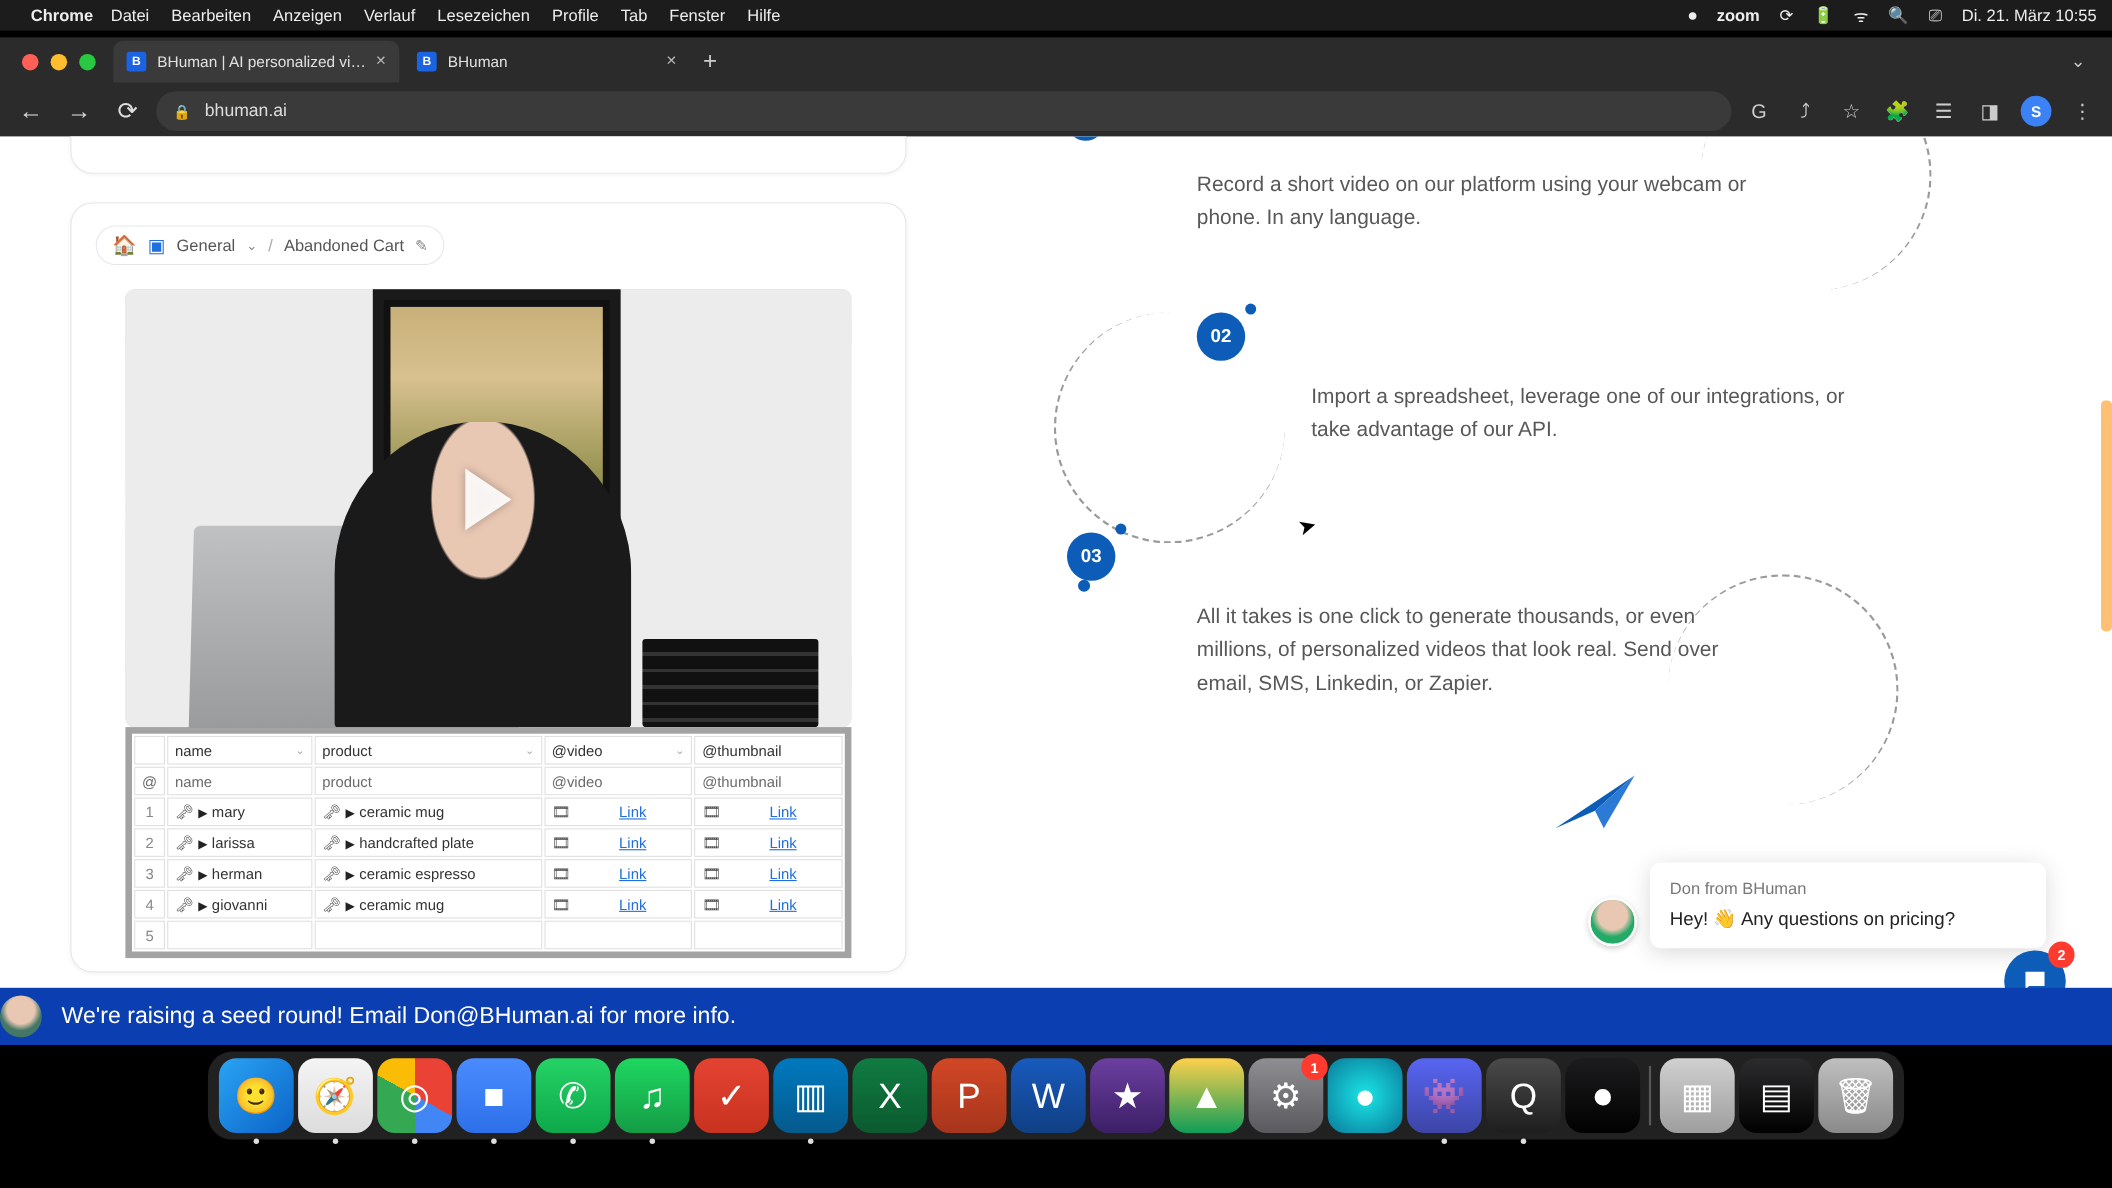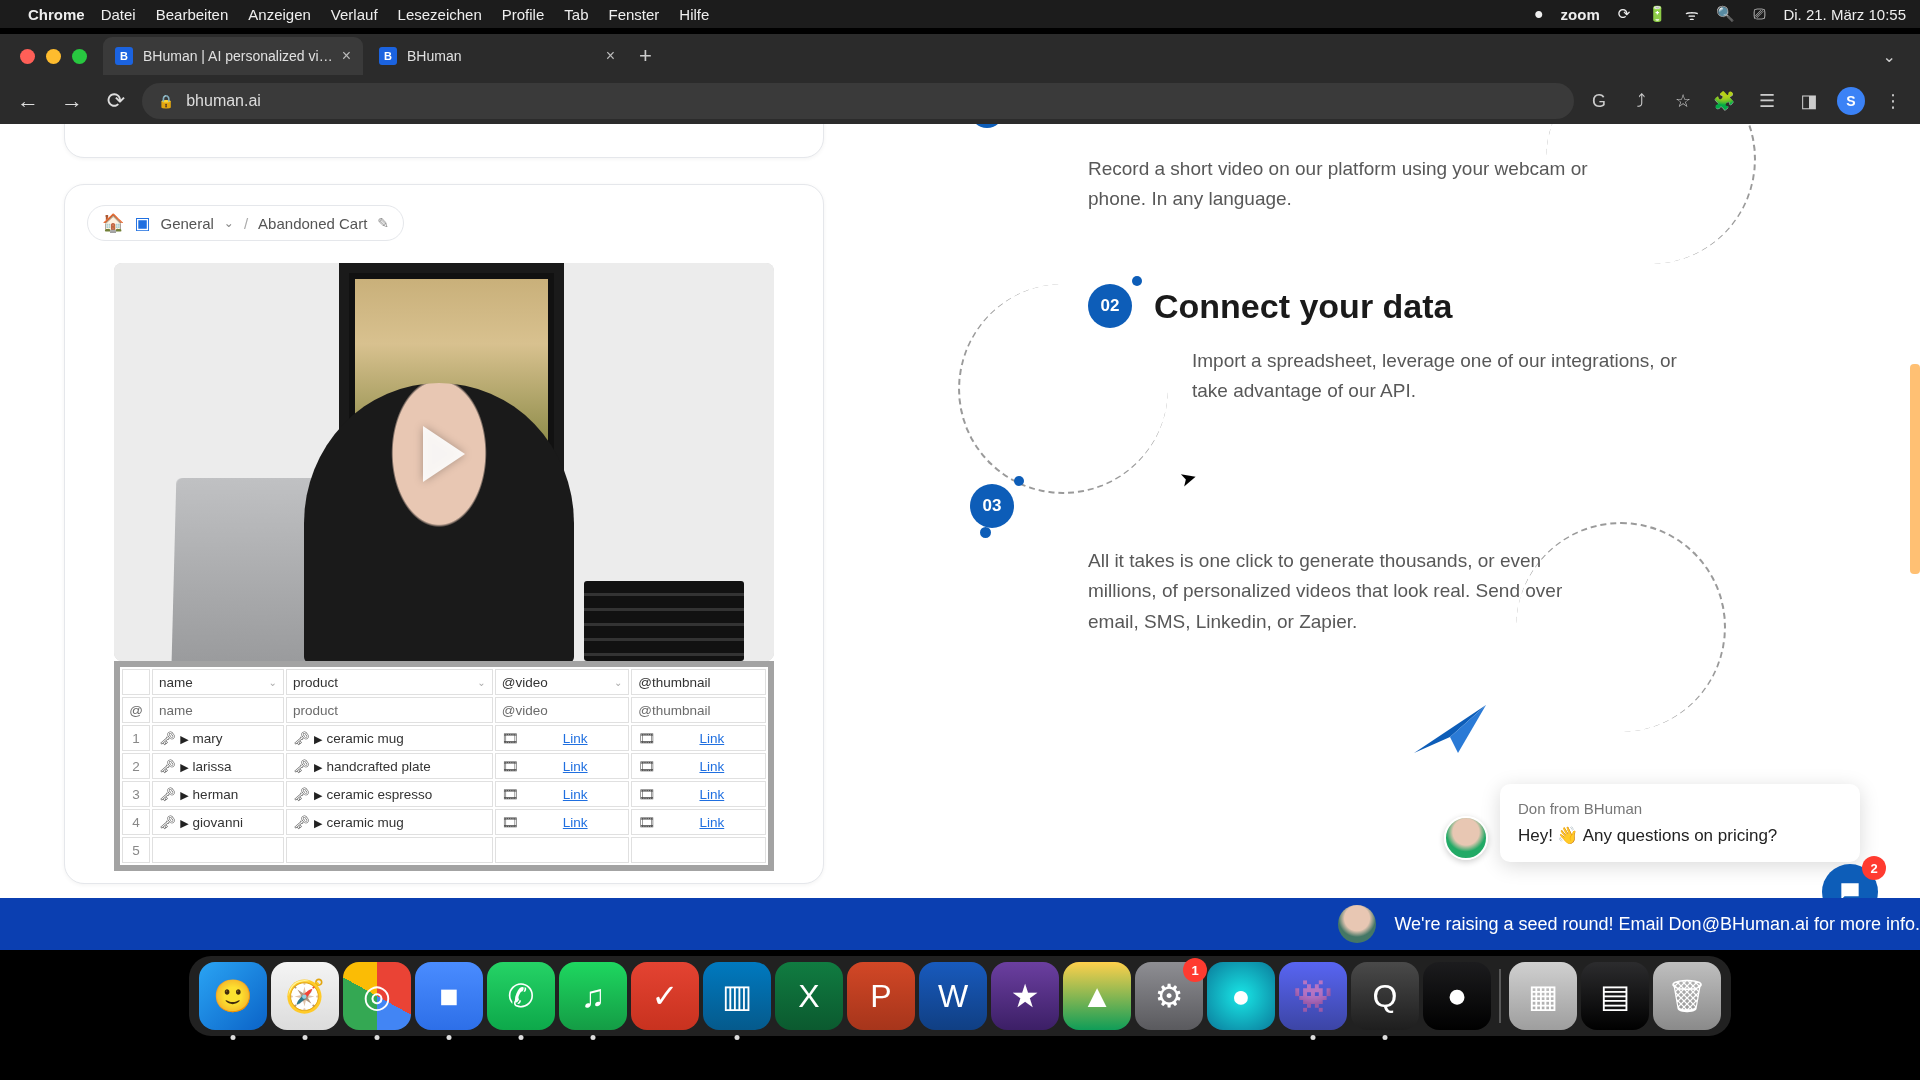--- a/index.html
+++ b/index.html
@@ -91,21 +91,21 @@
 
 
 .chat { position: absolute; right: 60px; bottom: 88px; width: 360px; background: #fff; border-radius: 10px; box-shadow: 0 4px 20px rgba(0,0,0,.15); padding: 16px 18px; }
 .chat .from { font-size: 15px; color: #777; margin-bottom: 8px; }
 .chat .msg { font-size: 17px; color: #222; }
 .chat-avatar { position: absolute; right: 432px; bottom: 90px; width: 44px; height: 44px; border-radius: 50%; background: radial-gradient(circle at 50% 35%,#e8c7b3 0 40%,#2a6 60%); border: 2px solid #fff; box-shadow: 0 2px 6px rgba(0,0,0,.2); }
 .chat-launcher { position: absolute; right: 42px; bottom: 30px; width: 56px; height: 56px; border-radius: 50%; background: #0d5db8; display: flex; align-items: center; justify-content: center; color: #fff; }
 .chat-launcher .badge { position: absolute; top: -8px; right: -8px; width: 24px; height: 24px; border-radius: 50%; background: #ff3b30; color: #fff; font-size: 13px; font-weight: 700; display: flex; align-items: center; justify-content: center; }
 
 
-.banner { position: absolute; left: 0; bottom: 0; width: 100%; height: 52px; background: #0b3fb1; color: #fff; display: flex; align-items: center; justify-content: flex-end; font-size: 18px; }
+.banner { position: absolute; left: 0; bottom: 0; width: 100%; height: 52px; background: #0b3fb1; color: #fff; display: flex; align-items: center; justify-content: flex-start; font-size: 21px; }
 .banner .bavatar { width: 38px; height: 38px; border-radius: 50%; background: radial-gradient(circle at 50% 35%,#e8c7b3 0 40%,#476 60%); margin-right: 18px; }
 
 
 .dock-wrap { height: 94px; background: #000; display: flex; align-items: flex-start; justify-content: center; padding-top: 6px; }
 .dock { background: rgba(60,60,60,.55); border-radius: 22px; padding: 6px 10px; display: flex; gap: 4px; align-items: center; }
 .dock .ditem { width: 68px; height: 68px; border-radius: 16px; display: flex; align-items: center; justify-content: center; font-size: 32px; position: relative; color: #fff; }
 .dock .sep { width: 2px; height: 54px; background: rgba(255,255,255,.25); margin: 0 4px; }
 .dock .dot { position: absolute; bottom: -10px; left: 50%; transform: translateX(-50%); width: 5px; height: 5px; background: #ddd; border-radius: 50%; }
 .dock .dbadge { position: absolute; top: -4px; right: -4px; width: 24px; height: 24px; border-radius: 50%; background: #ff3b30; font-size: 13px; font-weight: 700; display: flex; align-items: center; justify-content: center; }
 .cursor { position: absolute; left: 1180px; top: 342px; font-size: 20px; color: #000; transform: rotate(-15deg); }
@@ -264,23 +264,22 @@
 
     <div class="steps">
 
       <span class="dashcurve" style="width:210px;height:210px;left:576px;top:-70px;border-left:none;border-bottom:none"></span>
       <span class="dashcurve" style="width:210px;height:210px;left:-12px;top:160px;border-right:none;border-top:none"></span>
       <span class="dashcurve" style="width:210px;height:210px;left:546px;top:398px;border-left:none;border-bottom:none"></span>
 
       <div style="position:absolute;left:0;top:-30px;width:34px;height:34px;border-radius:50%;background:#0d5db8"></div>
       <p class="step-text" style="position:absolute;left:118px;top:30px;width:510px">Record a short video on our platform using your webcam or phone. In any language.</p>
 
-      <div style="position:absolute;left:118px;top:160px;display:flex;align-items:center;gap:22px">
+      <div style="position:absolute;left:118px;top:160px;display:flex;align-items:center;">
         <div class="num-badge">02</div>
-        <div class="step-title">Connect your data</div>
       </div>
       <p class="step-text" style="position:absolute;left:222px;top:222px;width:500px">Import a spreadsheet, leverage one of our integrations, or take advantage of our API.</p>
 
       <div style="position:absolute;left:0;top:360px;display:flex;align-items:center;gap:22px">
         <div class="num-badge small">03</div>
       </div>
       <p class="step-text" style="position:absolute;left:118px;top:422px;width:480px">All it takes is one click to generate thousands, or even millions, of personalized videos that look real. Send over email, SMS, Linkedin, or Zapier.</p>
     </div>
 
     <div class="paper-plane">

